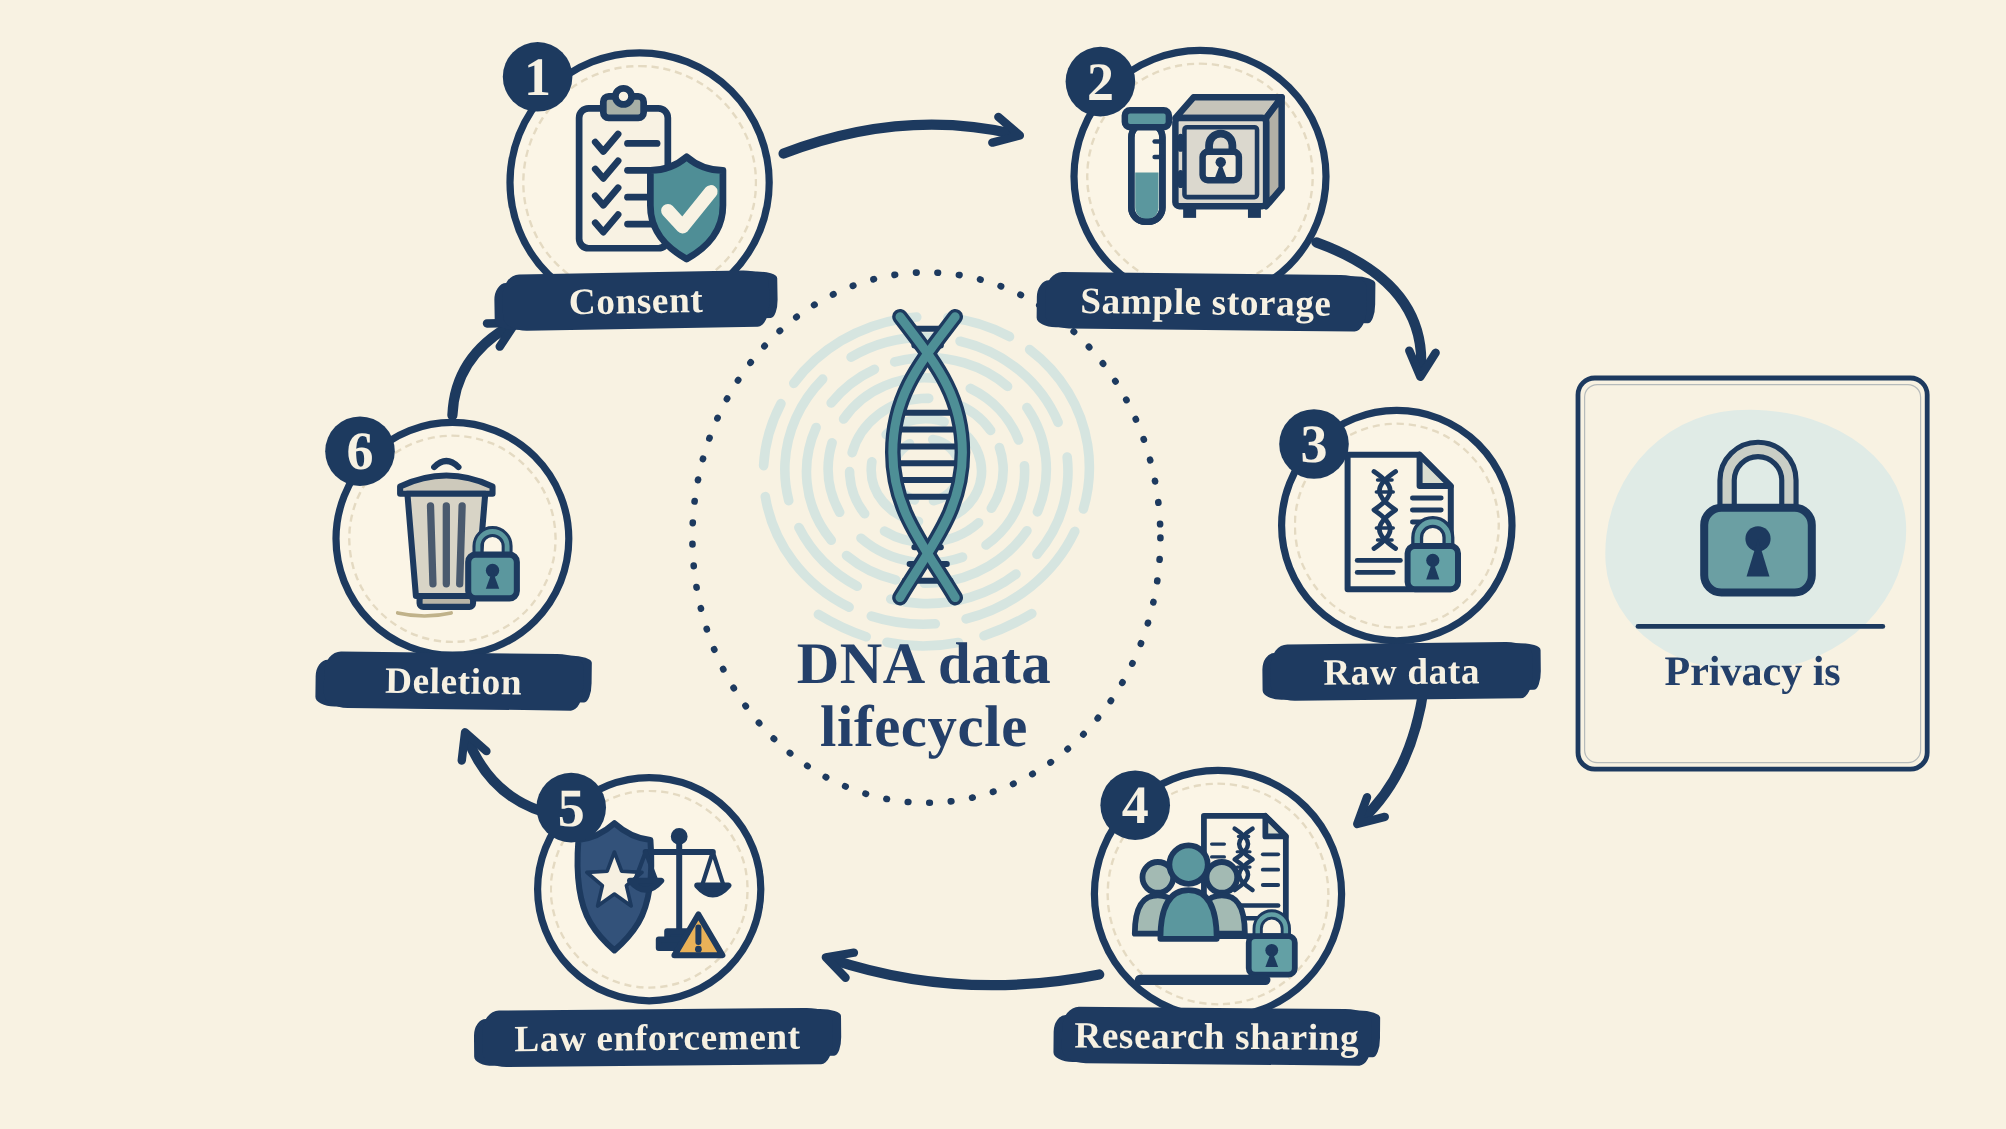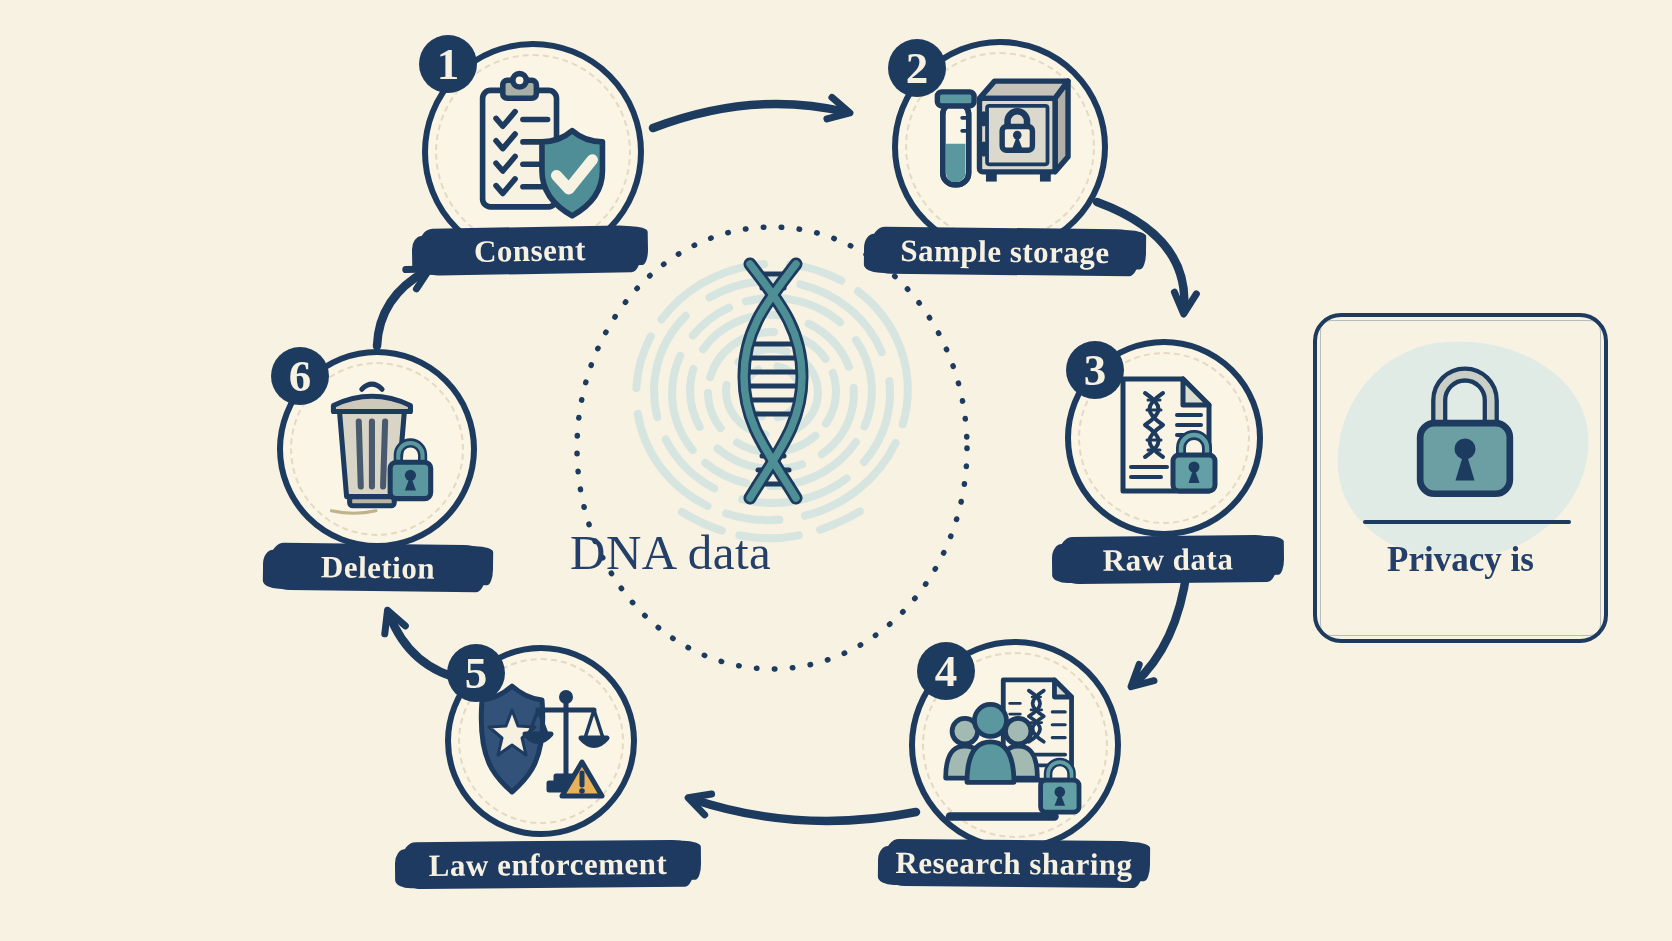--- a/index.html
+++ b/index.html
@@ -30,27 +30,27 @@
   .banner{
     position:absolute;height:47px;background:#1e3a60;color:#f7f1e2;z-index:4;
     text-align:center;font-weight:bold;font-size:31px;line-height:47px;
     border-radius:14px 22px 10px 20px / 18px 10px 20px 12px;
     box-shadow:-11px 3px 0 -4px #1e3a60, 11px -3px 0 -4px #1e3a60;
     letter-spacing:.5px;
   }
   
   .center-title{
     position:absolute;left:570px;top:526px;width:400px;z-index:3;
-    color:#24406a;font-weight:normal;
+    text-align:center;color:#24406a;font-weight:bold;
     font-size:49px;line-height:53px;letter-spacing:0.5px;
   }
   
   .callout{
     position:absolute;left:1313px;top:313px;width:295px;height:330px;
-    border:4px solid #1d3a5f;border-radius:28px;box-sizing:border-box;
+    border:4px solid #1d3a5f;border-radius:16px;box-sizing:border-box;
     background:#f8f2e2;z-index:3;
   }
   .callout::after{
     content:"";position:absolute;inset:3px;border:1.5px solid #1d3a5f;
     opacity:.30;border-radius:11px;pointer-events:none;
   }
   .callout .blob{
     position:absolute;left:20px;top:24px;width:252px;height:218px;
     background:#e0ebe6;border-radius:46% 54% 52% 48% / 55% 47% 53% 45%;
     transform:rotate(-4deg);
@@ -277,20 +277,21 @@
       <path d="M108 101 l-5.5 15 h11 Z" fill="#1d3a5f" stroke="none"></path>
       <path d="M30 136 q22 5 44 0" fill="none" stroke="#c0b28a" stroke-width="3"></path>
     </g>
   </svg>
 </div>
 <div class="badge" style="left:271px;top:347px">6</div>
 <div class="banner" style="left:270px;top:544px;width:216px;transform:rotate(0.7deg)">Deletion</div>
 
 <div class="center-title">
   <div>DNA data</div>
+  <div>lifecycle</div>
 </div>
 
 <div class="callout">
   <div class="blob"></div>
   <svg width="124" height="176" viewBox="0 0 130 160">
     <g stroke-linejoin="round" stroke-linecap="round">
       <path d="M38 78 V52 A27 27 0 0 1 92 52 V78" fill="none" stroke="#1d3a5f" stroke-width="17"></path>
       <path d="M38 78 V52 A27 27 0 0 1 92 52 V78" fill="none" stroke="#c9cec6" stroke-width="8"></path>
       <rect x="18" y="76" width="94" height="74" rx="15" fill="#6b9fa3" stroke="#1d3a5f" stroke-width="7"></rect>
       <circle cx="65" cy="103" r="11" fill="#1d3a5f"></circle>

